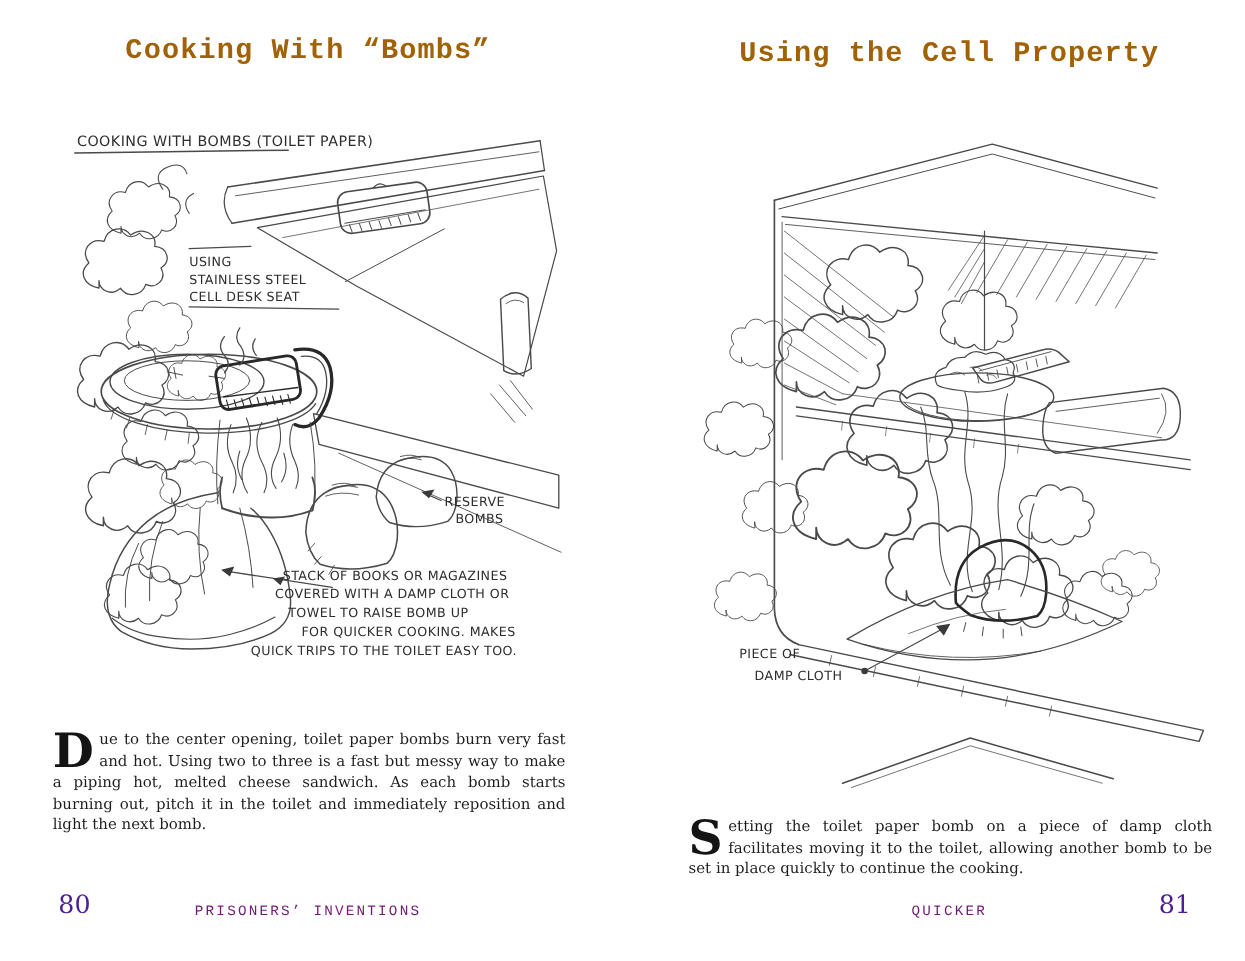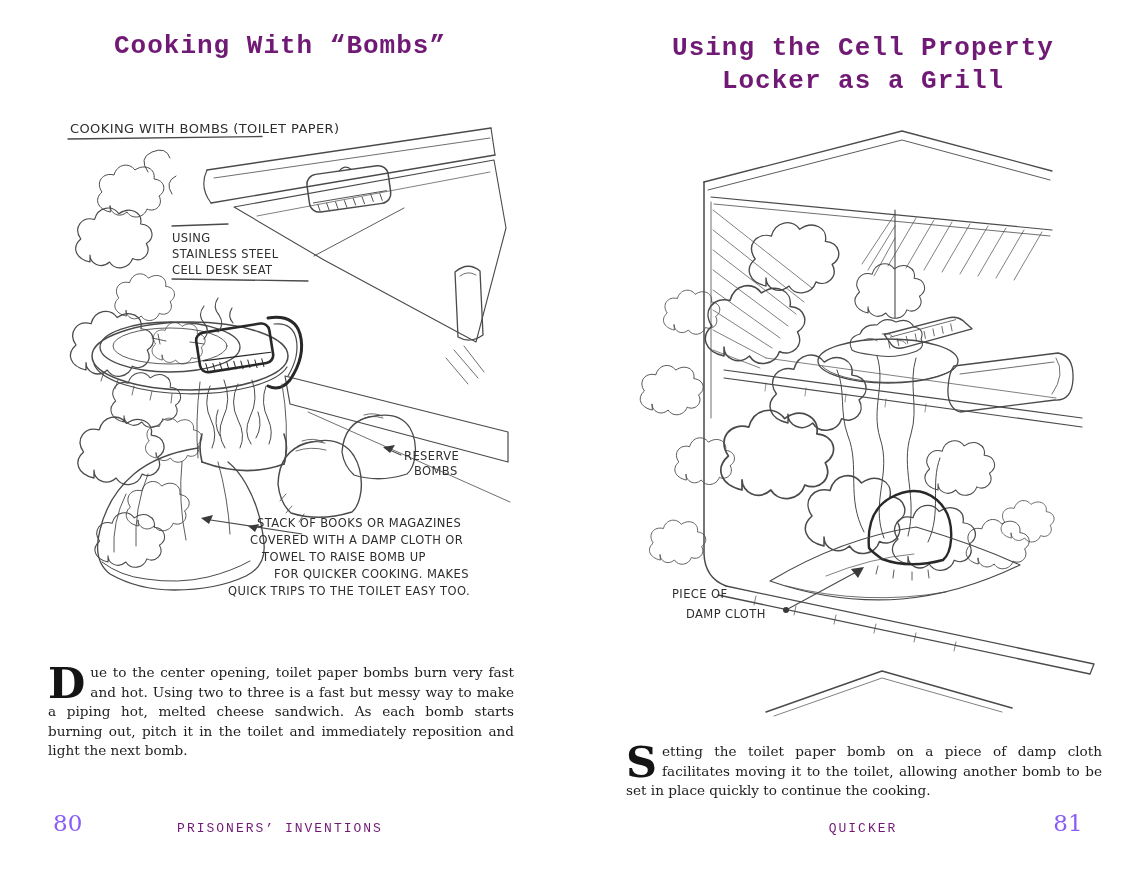--- a/index.html
+++ b/index.html
@@ -1,25 +1,25 @@
 <!DOCTYPE html>
 <html><head>
 <meta charset="utf-8">
 <style>
   html,body{margin:0;padding:0;background:#ffffff;}
   #canvas{position:relative;width:1132px;height:874px;background:#ffffff;overflow:hidden;
           font-family:"DejaVu Serif","Liberation Serif",serif;color:#1d1d1d;}
   .abs{position:absolute;}
   .page-title{font-family:"Liberation Mono","DejaVu Sans Mono",monospace;font-weight:bold;
-              font-size:26px;line-height:33px;letter-spacing:1px;color:#701a75;text-align:center;}
+              font-size:26px;line-height:33px;letter-spacing:1px;color:#a16207;text-align:center;}
   .body-par{font-size:13.6px;line-height:19.6px;text-align:justify;margin:0;color:#1d1d1d;}
   .note-par{margin-top:7px;}
   .dropcap{float:left;font-family:"DejaVu Serif",serif;font-weight:bold;font-size:43px;
            line-height:34px;margin:3px 5px 0 0;color:#141414;}
-  .footer-num{font-family:"DejaVu Serif",serif;font-size:23px;font-weight:normal;color:#8b5cf6;}
+  .footer-num{font-family:"DejaVu Serif",serif;font-size:23px;font-weight:normal;color:#4c1d95;}
   .running{font-family:"Liberation Mono","DejaVu Sans Mono",monospace;font-size:13px;
            letter-spacing:2px;color:#701a75;text-align:center;}
   svg.sketch{position:absolute;}
   .hw{font-family:"DejaVu Sans","Liberation Sans",sans-serif;fill:#2e2e2e;letter-spacing:0.4px;}
   .hw12{font-size:11.5px;}
   .hw13{font-size:13px;}
   .pencil{stroke:#4a4a4a;fill:none;stroke-width:1.15;stroke-linecap:round;stroke-linejoin:round;}
   .dark{stroke:#282828;}
   .fillink{fill:#3a3a3a;stroke:none;}
 </style>
@@ -166,21 +166,20 @@
     <p class="body-par">
       <span class="dropcap">D</span><span>ue to the center opening, toilet paper bombs burn very fast and hot. Using two to three is a fast but messy way to make a piping hot, melted cheese sandwich. As each bomb starts burning out, pitch it in the toilet and immediately reposition and light the next bomb.</span>
     </p>
   </div>
 
   <div class="abs footer-num" style="left:53px;top:810px;">80</div>
   <div class="abs running" style="left:48px;top:821px;width:464px;">PRISONERS’ INVENTIONS</div>
 
   <div class="abs page-title" style="left:626px;top:32px;width:474px;">
     <div>Using the Cell Property</div>
-    <div>Locker as a Grill</div>
   </div>
 
   <svg class="sketch" style="left:616px;top:118px;" width="484" height="602" viewBox="0 0 484 602">
     <defs>
       <path id="cloudR" d="M0,0 c-13,-3 -16,-13 -8,-20 c-7,-10 1,-20 12,-17 c3,-11 15,-13 21,-5 c10,-7 21,-1 19,9 c11,1 13,12 5,17 c5,9 -4,17 -12,13 c-3,9 -15,11 -20,3 c-8,7 -17,1 -17,-6 Z"></path>
     </defs>
 
     <g class="pencil">
 
       <g>

